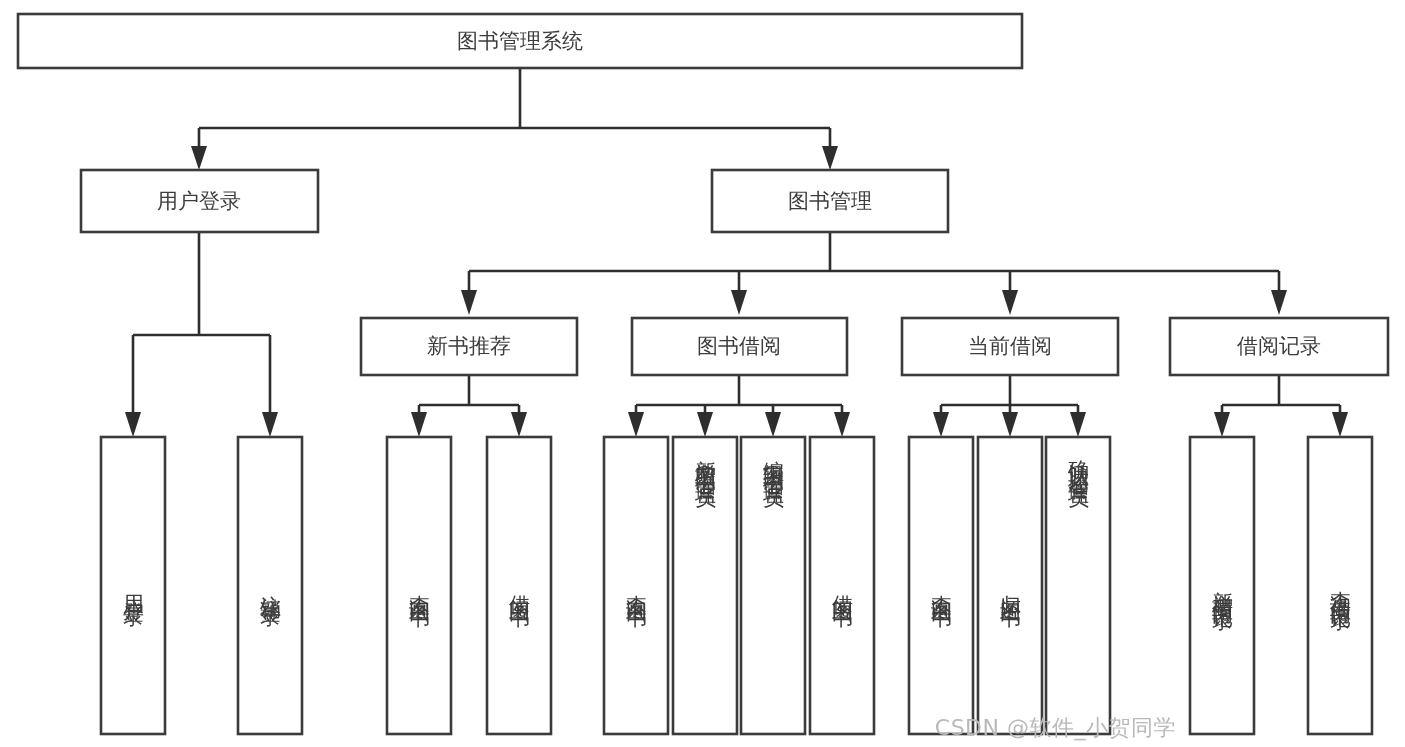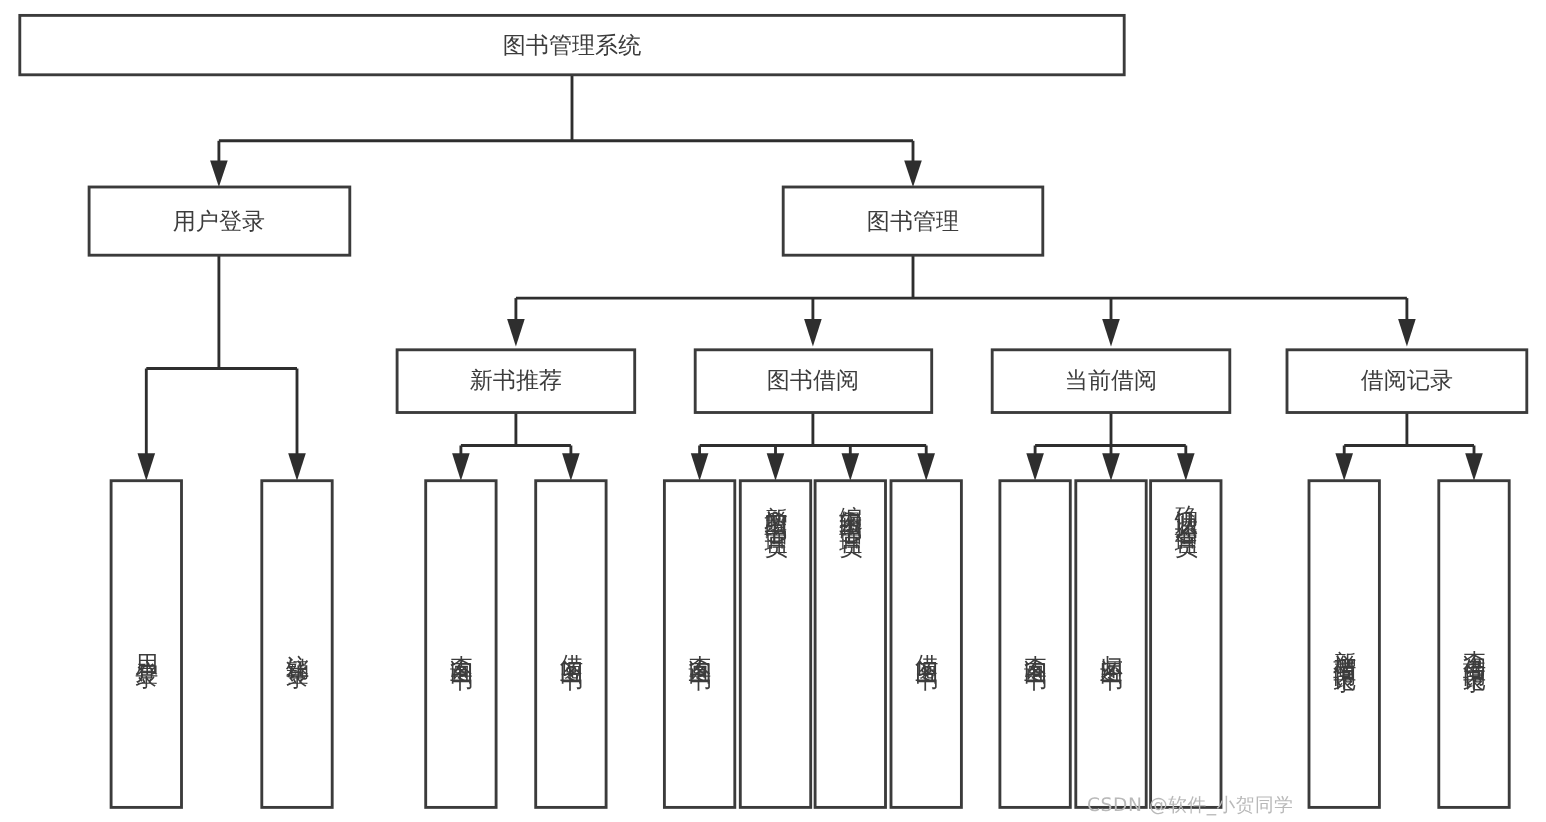--- a/index.html
+++ b/index.html
@@ -67,21 +67,21 @@
     line-height: 1;
     color: #3c3c3c;
     letter-spacing: 4px;
     white-space: nowrap;
   }
   .watermark {
     position: absolute;
     right: 6px;
     bottom: 4px;
     font-family: "DejaVu Sans", "Liberation Sans", sans-serif;
-    font-size: 17px;
+    font-size: 22px;
     color: #b9b9b9;
     letter-spacing: 0.5px;
     white-space: nowrap;
   }
 </style>
 </head>
 <body>
 
 <div id="diagram-root">
 

